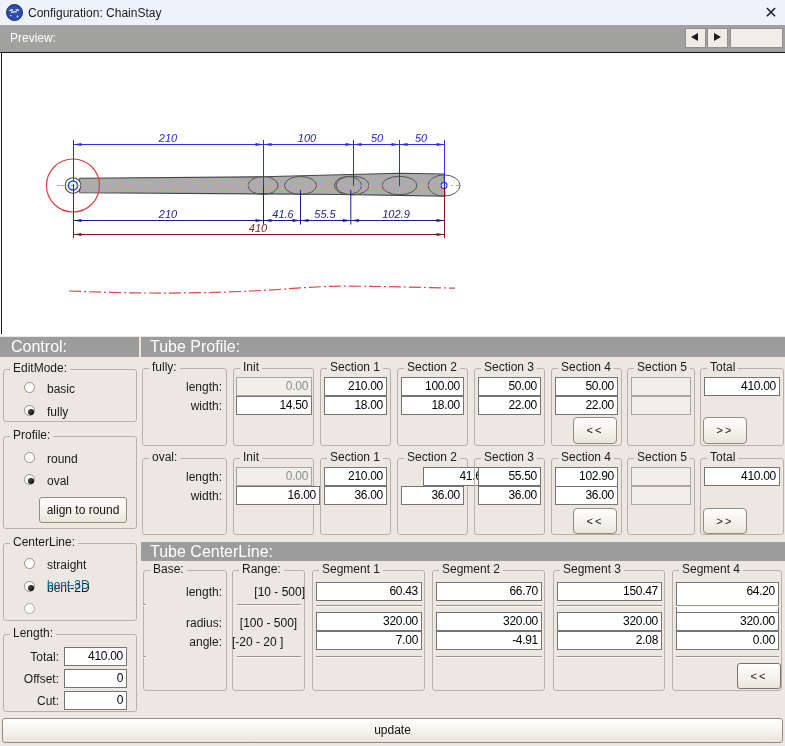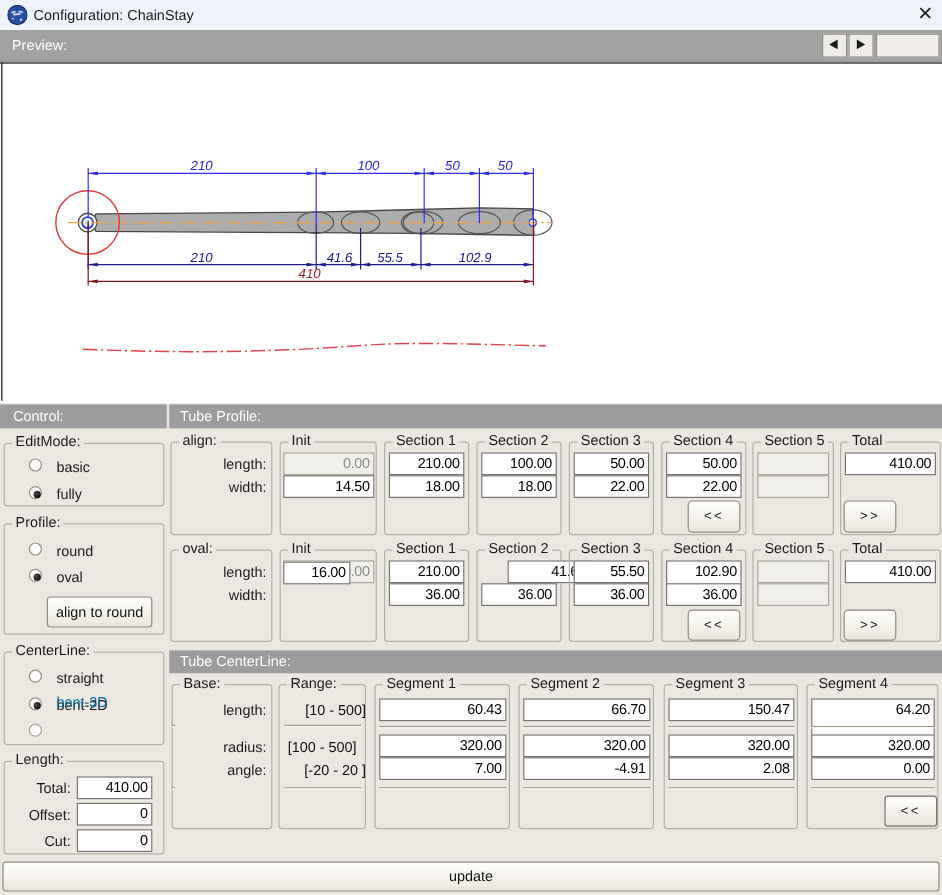--- a/index.html
+++ b/index.html
@@ -14,21 +14,21 @@
   #prevbar{left:0;top:25px;width:785px;height:27px;background:#a1a19f;}
   #prevtext{left:10px;top:25px;height:27px;line-height:27px;color:#fff;font-size:12px;}
   .pbtn{background:#efece6;border:1px solid #8f8f8d;}
   .tri-l{width:0;height:0;border-top:4px solid transparent;border-bottom:4px solid transparent;border-right:7px solid #1c1c1c;}
   .tri-r{width:0;height:0;border-top:4px solid transparent;border-bottom:4px solid transparent;border-left:7px solid #1c1c1c;}
   
   #prevbox{left:0;top:52px;width:785px;height:284px;background:#fff;}
   #prevtopline{left:0;top:52px;width:785px;height:1px;background:#141414;}
   #prevleftline{left:1px;top:52px;width:1px;height:282px;background:#141414;}
   
-  .hdr{height:20px;background:#9c9c9c;color:#fff;line-height:20px;font-size:12px;}
+  .hdr{height:20px;background:#9c9c9c;color:#fff;line-height:20px;font-size:16px;}
   
   .gb{border:1px solid #b6b1a8;border-radius:3px;}
   .gb .lg{position:absolute;top:-9px;left:6px;background:#ece8e1;padding:0 3px;line-height:14px;font-size:12px;color:#1a1a1a;white-space:nowrap;}
   
   .fld{border:1px solid #767470;background:#fff;text-align:right;padding:0 3px 0 0;line-height:17px;font-size:12px;color:#000;overflow:hidden;letter-spacing:-0.3px;}
   .fld.dis{background:#f1efe9;border-color:#aaa69d;color:#8b8b8b;}
   
   .lab{font-size:12px;color:#1a1a1a;text-align:right;line-height:14px;white-space:nowrap;}
   
   .radio{width:11px;height:11px;border-radius:50%;border:1px solid #98917f;background:#fff;}
@@ -187,21 +187,21 @@
 <div class="abs lab" style="left:8px;top:650px;width:51px">Total:</div>
 <div class="abs fld" style="left:64px;top:647px;width:63px;height:19px">410.00</div>
 <div class="abs lab" style="left:8px;top:672px;width:51px">Offset:</div>
 <div class="abs fld" style="left:64px;top:669px;width:63px;height:19px">0</div>
 <div class="abs lab" style="left:8px;top:694px;width:51px">Cut:</div>
 <div class="abs fld" style="left:64px;top:691px;width:63px;height:19px">0</div>
 
 <div class="abs hdr" style="left:141px;top:337px;width:644px;padding-left:9px">Tube Profile:</div>
 
 <div class="abs gb" style="left:142px;top:368px;width:85px;height:78px">
-    <span class="lg">align:</span>
+    <span class="lg">fully:</span>
   </div>
 <div class="abs lab" style="left:152px;top:380px;width:70px">length:</div>
 <div class="abs lab" style="left:152px;top:399px;width:70px">width:</div>
 
 <div class="abs gb" style="left:233px;top:368px;width:81px;height:78px">
     <span class="lg">Init</span>
   </div>
 <div class="abs fld dis" style="left:236px;top:377px;width:76px;height:19px">0.00</div>
 <div class="abs fld" style="left:236px;top:396px;width:76px;height:19px">14.50</div>
 
@@ -245,21 +245,21 @@
 <div class="abs gb" style="left:142px;top:458px;width:85px;height:77px">
     <span class="lg">oval:</span>
   </div>
 <div class="abs lab" style="left:152px;top:470px;width:70px">length:</div>
 <div class="abs lab" style="left:152px;top:489px;width:70px">width:</div>
 
 <div class="abs gb" style="left:233px;top:458px;width:81px;height:77px">
     <span class="lg">Init</span>
   </div>
 <div class="abs fld dis" style="left:236px;top:467px;width:76px;height:19px">0.00</div>
-<div class="abs fld" style="left:236px;top:468px;width:56px;height:19px">16.00</div>
+<div class="abs fld" style="left:236px;top:486px;width:84px;height:19px">16.00</div>
 
 <div class="abs gb" style="left:320px;top:458px;width:71px;height:77px">
     <span class="lg">Section 1</span>
   </div>
 <div class="abs fld" style="left:324px;top:467px;width:63px;height:19px">210.00</div>
 <div class="abs fld" style="left:324px;top:486px;width:63px;height:19px">36.00</div>
 
 <div class="abs gb" style="left:397px;top:458px;width:71px;height:77px">
     <span class="lg">Section 2</span>
   </div>
@@ -300,21 +300,21 @@
 <div class="abs lab" style="left:152px;top:616px;width:70px">radius:</div>
 <div class="abs lab" style="left:152px;top:635px;width:70px">angle:</div>
 <div class="abs sep" style="left:143px;top:604px;width:3px"></div>
 <div class="abs sep" style="left:143px;top:656px;width:3px"></div>
 
 <div class="abs gb" style="left:232px;top:570px;width:73px;height:121px">
     <span class="lg">Range:</span>
   </div>
 <div class="abs" style="left:232px;top:585px;width:73px;text-align:right;font-size:12px">[10 - 500]</div>
 <div class="abs" style="left:232px;top:616px;width:73px;text-align:center;font-size:12px">[100 - 500]</div>
-<div class="abs" style="left:232px;top:635px;width:73px;text-align:right;font-size:12px">[-20  - 20 ]</div>
+<div class="abs" style="left:232px;top:635px;width:73px;text-align:left;font-size:12px">[-20  - 20 ]</div>
 <div class="abs sep" style="left:237px;top:604px;width:64px"></div>
 <div class="abs sep" style="left:237px;top:656px;width:64px"></div>
 
 <div class="abs gb" style="left:312px;top:570px;width:113px;height:121px">
     <span class="lg">Segment 1</span>
   </div>
 <div class="abs fld" style="left:316px;top:582px;width:106px;height:19px">60.43</div>
 <div class="abs fld" style="left:316px;top:612px;width:106px;height:19px">320.00</div>
 <div class="abs fld" style="left:316px;top:631px;width:106px;height:19px">7.00</div>
 <div class="abs sep" style="left:316px;top:605px;width:106px"></div>

